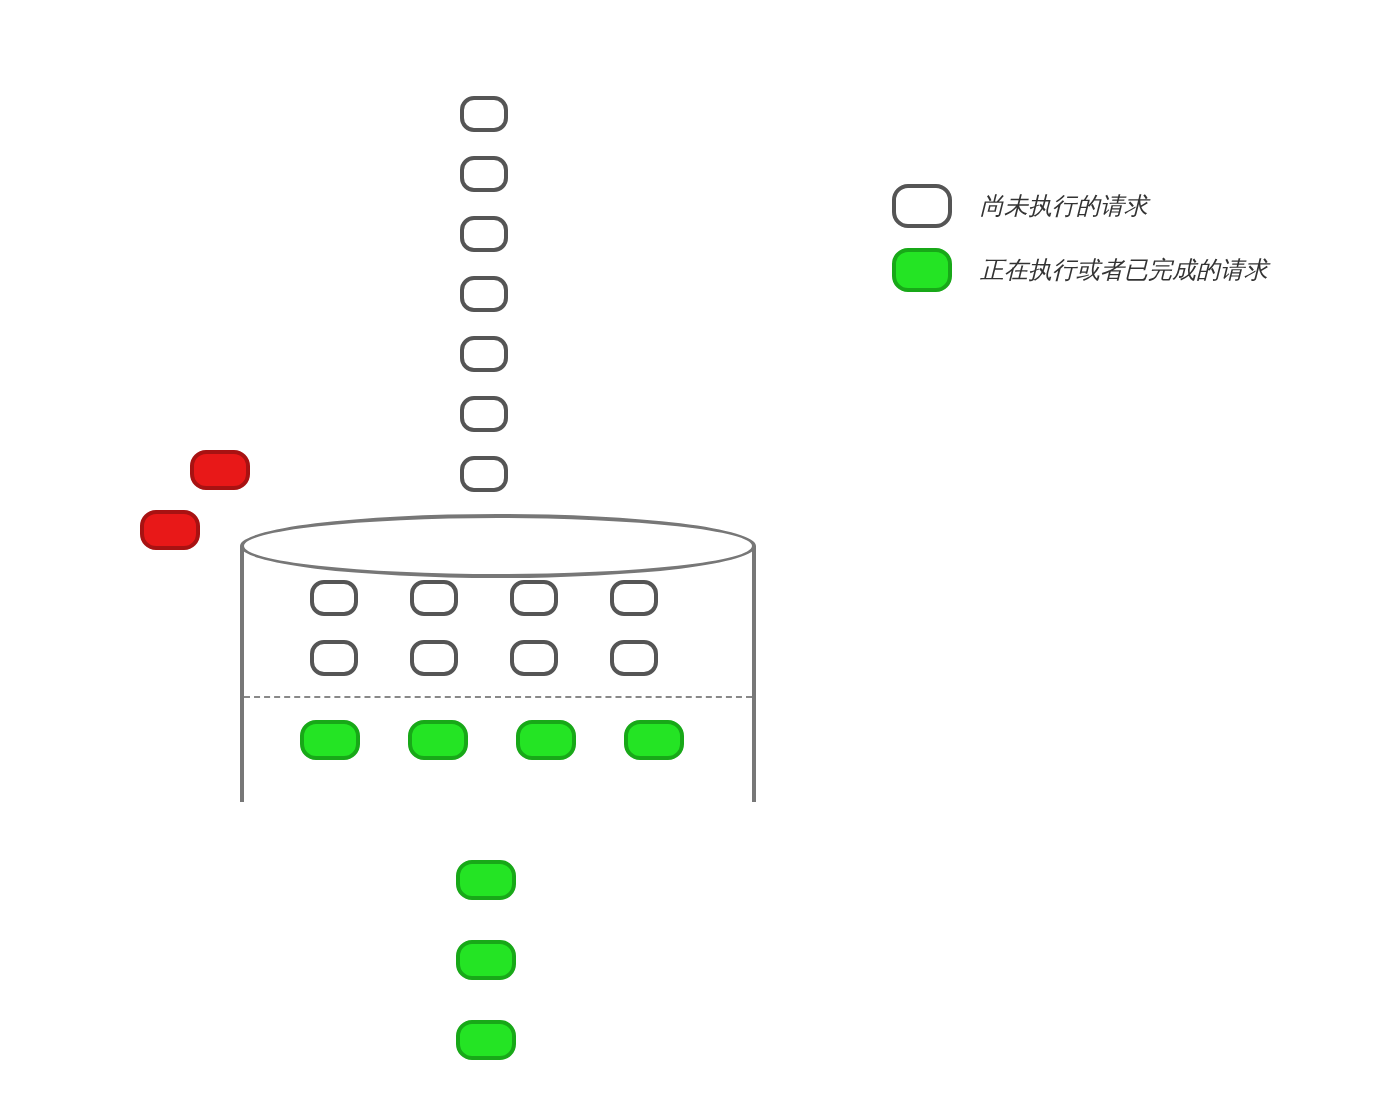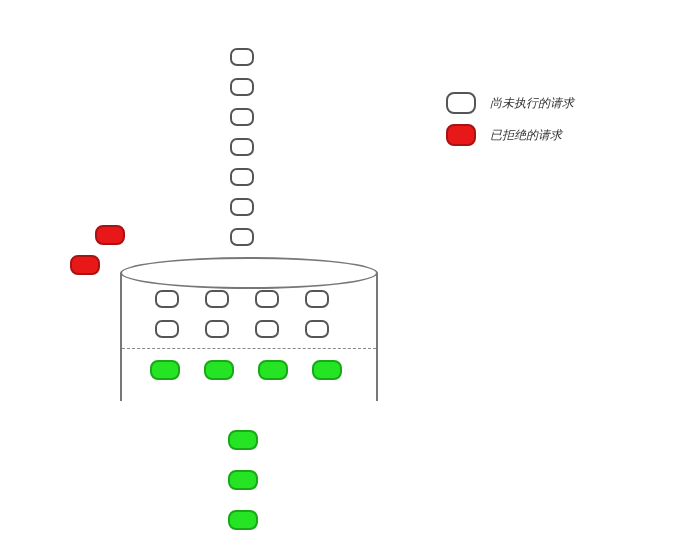--- a/index.html
+++ b/index.html
@@ -117,16 +117,16 @@
 <div class="pill pill-green pill-lg" style="left:228px; top:430px;"></div>
 <div class="pill pill-green pill-lg" style="left:228px; top:470px;"></div>
 <div class="pill pill-green pill-lg" style="left:228px; top:510px;"></div>
 
 <div class="legend">
   <div class="legend-row">
     <div class="legend-pill legend-white"></div>
     <span>尚未执行的请求</span>
   </div>
   <div class="legend-row">
-    <div class="legend-pill legend-red"></div>
-    <span>已拒绝的请求</span>
+    <div class="legend-pill legend-green"></div>
+    <span>正在执行或者已完成的请求</span>
   </div>
 </div>
 
 </body></html>

